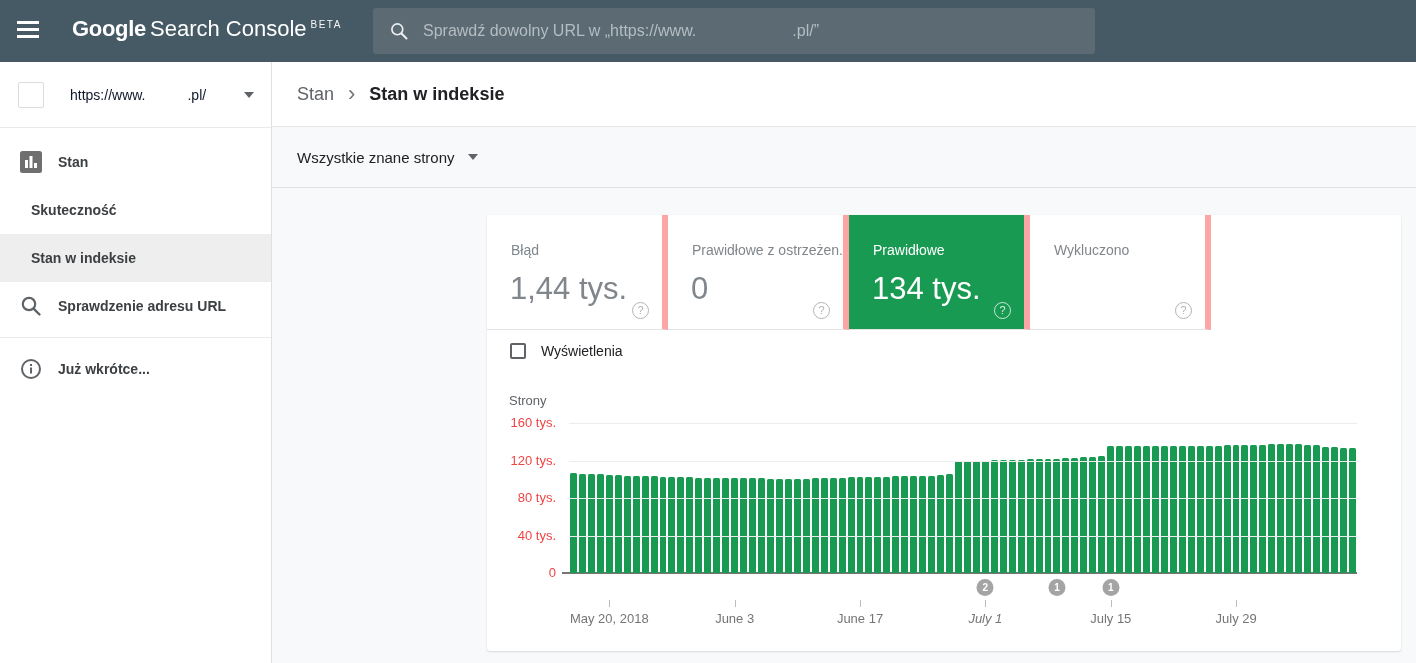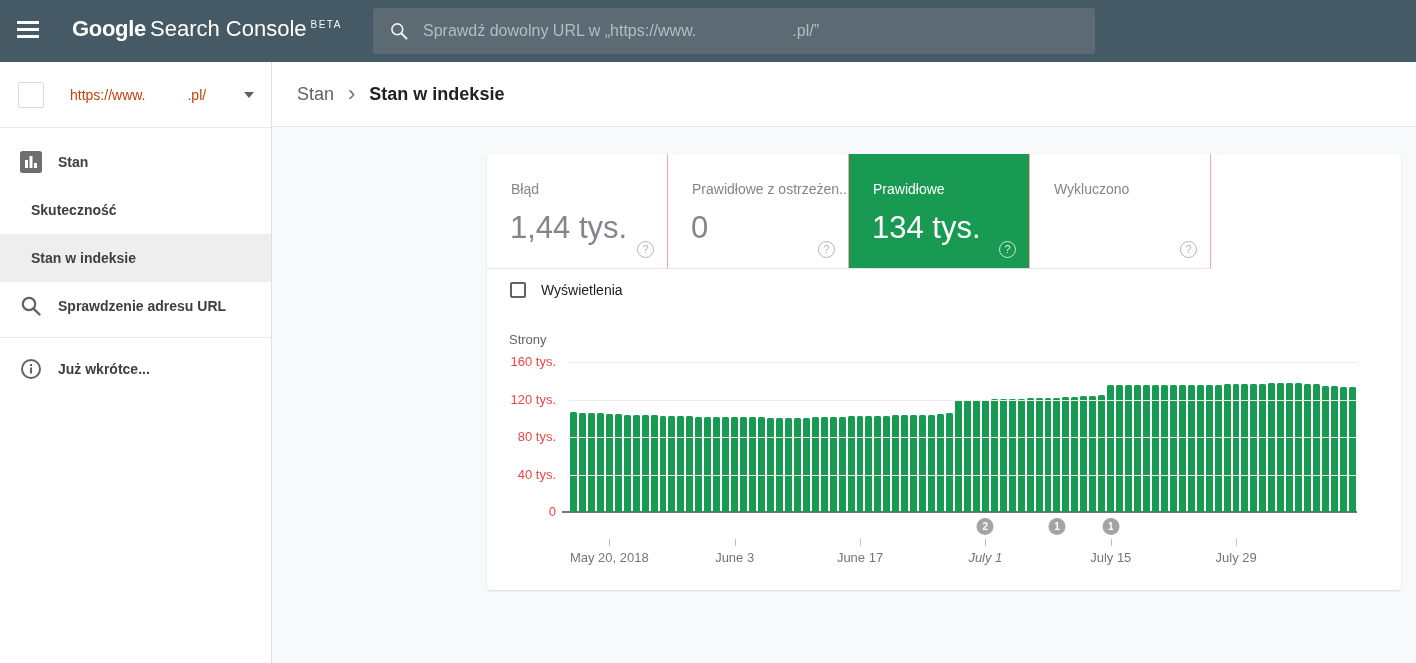--- a/index.html
+++ b/index.html
@@ -18,21 +18,21 @@
                border-radius:3px; display:flex; align-items:center; cursor:text; }
   .searchbox svg { margin:0 14px 0 16px; flex:0 0 auto; }
   .searchbox .ph { color:#b4bdc2; font-size:16px; white-space:pre; }
   .searchbox .ph-gap { margin-left:96px; }
 
   
   .sidebar { position:absolute; left:0; top:62px; width:272px; height:601px; background:#fff;
              border-right:1px solid #e0e0e0; z-index:20; }
   .property { height:66px; border-bottom:1px solid #e8eaed; display:flex; align-items:center; cursor:pointer; position:relative; }
   .favicon { width:26px; height:26px; background:#fff; border:1px solid #dadce0; border-radius:2px; margin-left:18px; }
-  .prop-url { font-size:14px; color:#c2410c; margin-left:26px; }
+  .prop-url { font-size:14px; color:#0f172a; margin-left:26px; }
   .prop-sfx { margin-left:42px; }
   .caret-down { width:0; height:0; border-left:5px solid transparent; border-right:5px solid transparent;
                 border-top:6px solid #5f6368; }
   .property .caret-down { position:absolute; right:17px; top:30px; }
   .nav { padding-top:10px; }
   .nav-item { height:48px; display:flex; align-items:center; font-size:14px; font-weight:bold;
               color:#3c4043; cursor:pointer; }
   .nav-item .nicon { width:24px; height:24px; margin:0 15px 0 19px; flex:0 0 auto; display:flex;
                      align-items:center; justify-content:center; }
   .nav-item.sub { padding-left:31px; }
@@ -49,21 +49,21 @@
   .filterbar { height:61px; background:#f8f9fa; border-bottom:1px solid #e0e0e0; display:flex;
                align-items:center; padding-left:25px; }
   .filter-label { font-size:15px; color:#202124; cursor:pointer; display:flex; align-items:center; }
   .filter-label .caret-down { margin-left:13px; }
   .content { position:relative; height:475px; background:#f8f9fa; }
 
   
   .panel { position:absolute; left:215px; top:27px; width:914px; height:436px; background:#fff;
            border-radius:3px; box-shadow:0 1px 2px rgba(0,0,0,.12), 0 0 1px rgba(0,0,0,.08); }
   .cards { display:flex; height:115px; }
-  .card { width:181px; height:115px; border-right:1px solid #fca5a5; border-bottom:1px solid #e4e4e4;
+  .card { width:181px; height:115px; border-right:6px solid #fca5a5; border-bottom:1px solid #e4e4e4;
           position:relative; cursor:pointer; background:#fff; }
   .card .clabel { font-size:14px; color:#80868b; margin:27px 0 0 24px; white-space:nowrap; overflow:hidden; }
   .card .cvalue { font-size:31px; color:#80868b; margin:13px 0 0 23px; }
   .card.selected .clabel, .card.selected .cvalue { color:#fff; }
   .helpicon { position:absolute; right:13px; bottom:10px; width:17px; height:17px; border:1.5px solid #b0b4b8;
               border-radius:50%; color:#b0b4b8; font-size:11px; line-height:15px; text-align:center; cursor:pointer; }
   .card.selected .helpicon { border-color:rgba(255,255,255,.75); color:rgba(255,255,255,.85); }
 
   
   .cbrow { position:absolute; left:23px; top:128px; display:flex; align-items:center; cursor:pointer; }
@@ -151,20 +151,26 @@
         <span>Już wkrótce...</span>
       </div>
     </nav>
 </div>
 
 <div class="main">
   <div class="crumbbar">
     <span class="crumb-parent">Stan</span>
     <span class="crumb-chev">›</span>
     <span class="crumb-current">Stan w indeksie</span>
+  </div>
+  <div class="filterbar">
+    <span class="filter-label">
+        <span>Wszystkie znane strony</span>
+        <span class="caret-down"></span>
+      </span>
   </div>
   <div class="content">
     <div class="panel">
       <div class="cards" id="cards">
           <div class="card">
             <div class="clabel">Błąd</div>
             <div class="cvalue">1,44 tys.</div>
             <div class="helpicon">?</div>
           </div>
           <div class="card">

